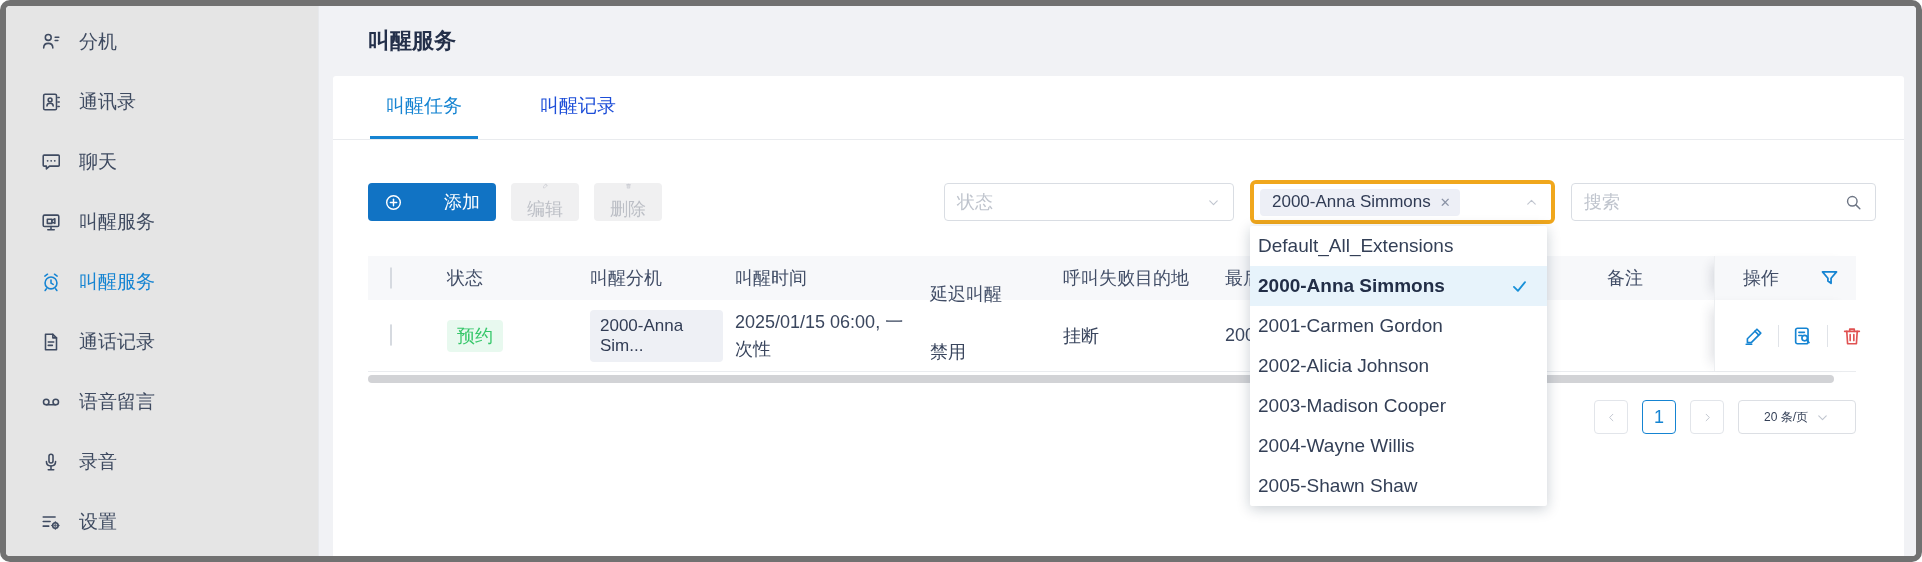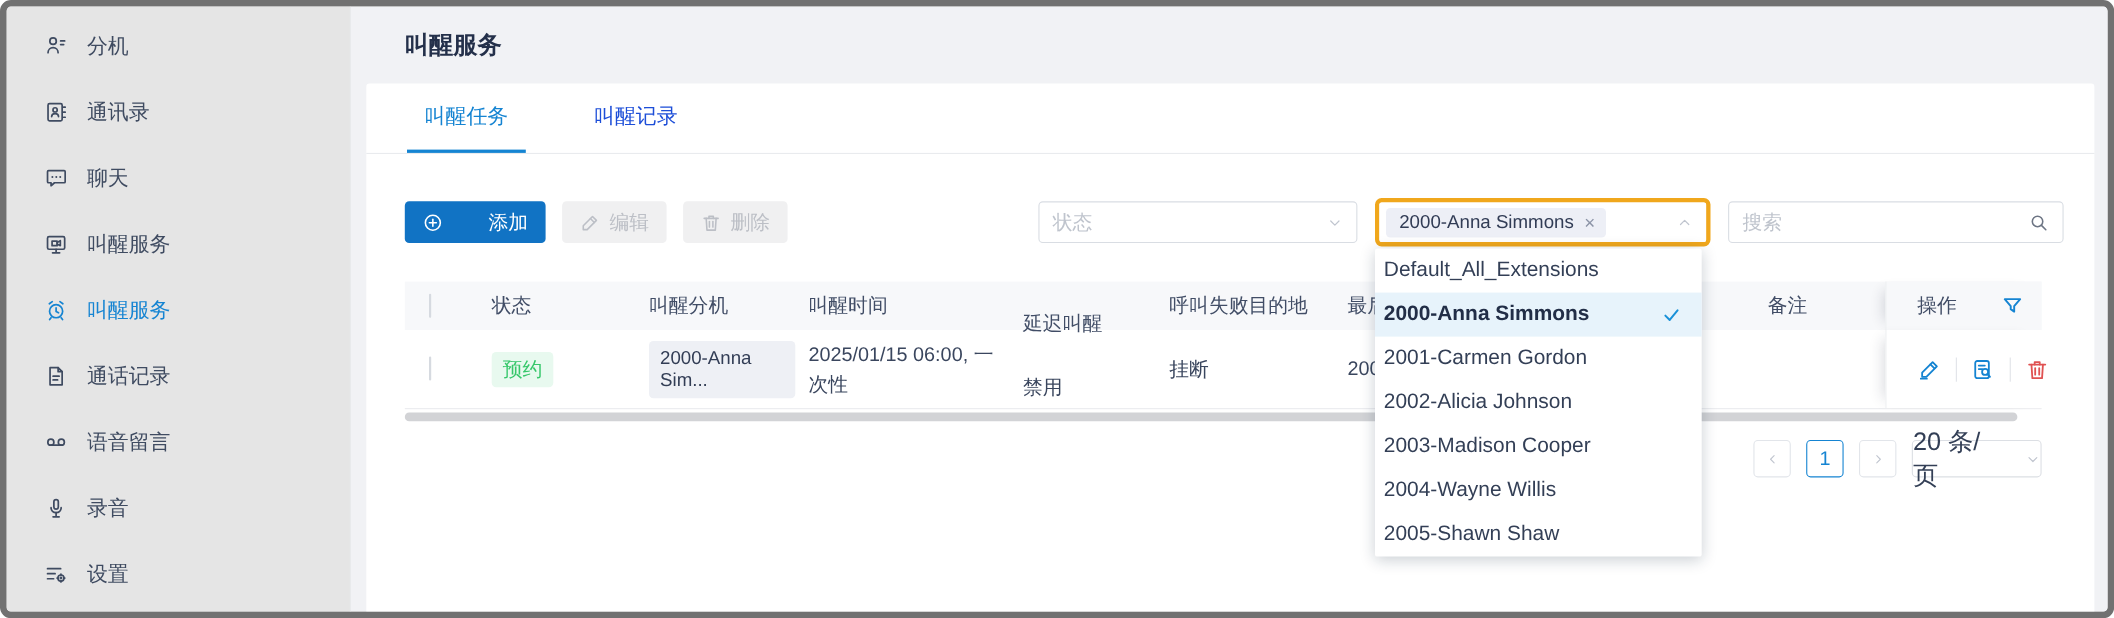--- a/index.html
+++ b/index.html
@@ -30,21 +30,21 @@
   .tabs { height:64px; border-bottom:1px solid #e9ebee; display:flex; padding-left:37px; }
   .tab { display:flex; align-items:center; padding:0 16px; font-size:19px; color:#1d4ed8;
          border-bottom:3px solid transparent; cursor:pointer; }
   .tab + .tab { margin-left:46px; }
   .tab.active { color:#1584d2; border-bottom-color:#1584d2; }
 
   
   .toolbar { margin-top:40px; padding:0 28px 0 35px; display:flex; align-items:center; }
   .btn { height:38px; padding:0 16px; border:none; border-radius:4px; font-size:18px;
          display:flex; align-items:center; gap:8px; cursor:pointer; font-family:inherit; }
-  .btn + .btn { margin-left:15px; }
+  .btn + .btn { margin-left:15px;flex-direction:column; }
   .btn-primary { background:#1173c4; color:#fff;gap:41px; }
   .btn-disabled { background:#f0f0f1; color:#bcbfc6; cursor:not-allowed; }
   .bic { width:19px; height:19px; }
   .bic path,.bic circle,.bic line,.bic polyline { fill:none; stroke:currentColor; stroke-width:1.8;
          stroke-linecap:round; stroke-linejoin:round; }
 
   .select { height:38px; background:#fff; border:1px solid #d9dde3; border-radius:4px;
             display:flex; align-items:center; justify-content:space-between; padding:0 12px;
             font-size:18px; cursor:pointer; }
   .placeholder { color:#bfc4cd; }
@@ -106,21 +106,21 @@
   .hscroll { margin:3px 48px 0 35px; height:8px; }
   .hthumb { height:8px; width:98.5%; background:#d2d3d6; border-radius:4px; cursor:grab; }
 
   
   .pagination { margin:17px 48px 0 35px; display:flex; justify-content:flex-end; align-items:center; gap:14px; }
   .pg-box { width:34px; height:34px; border:1px solid #e2e5ea; border-radius:4px; background:#fff;
             display:flex; align-items:center; justify-content:center; cursor:pointer; }
   .pg-box .chev { width:13px; height:13px; }
   .pg-current { border-color:#1584d2; color:#1584d2; font-size:18px; }
   .pg-size { width:118px; height:34px; border:1px solid #dcdfe4; border-radius:4px; background:#fff;
-             display:flex; align-items:center; justify-content:center; gap:22px; font-size:23px;
+             display:flex; align-items:center; justify-content:center; gap:7px; font-size:12px;
              color:#333f56; cursor:pointer; }
 </style>
 </head>
 <body>
 
 <div class="frame">
 
   <aside class="sidebar">
     <div class="nav-item">
       <svg class="ic" viewBox="0 0 24 24">

